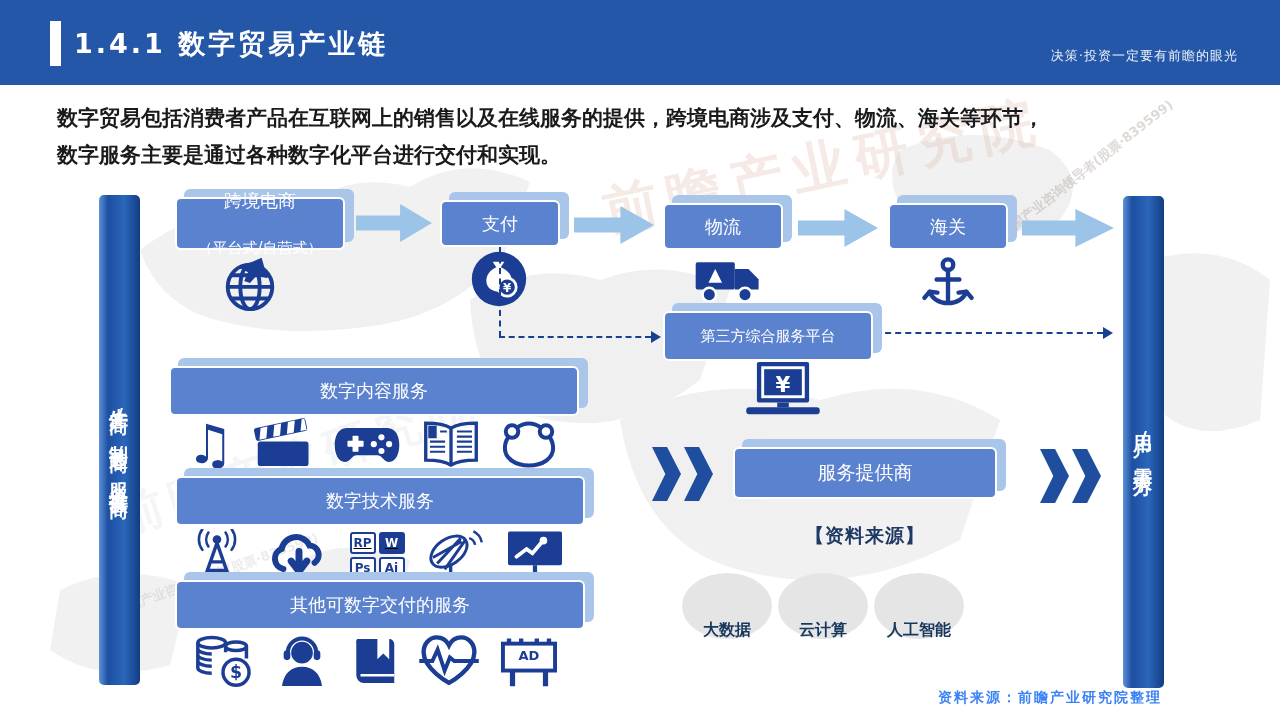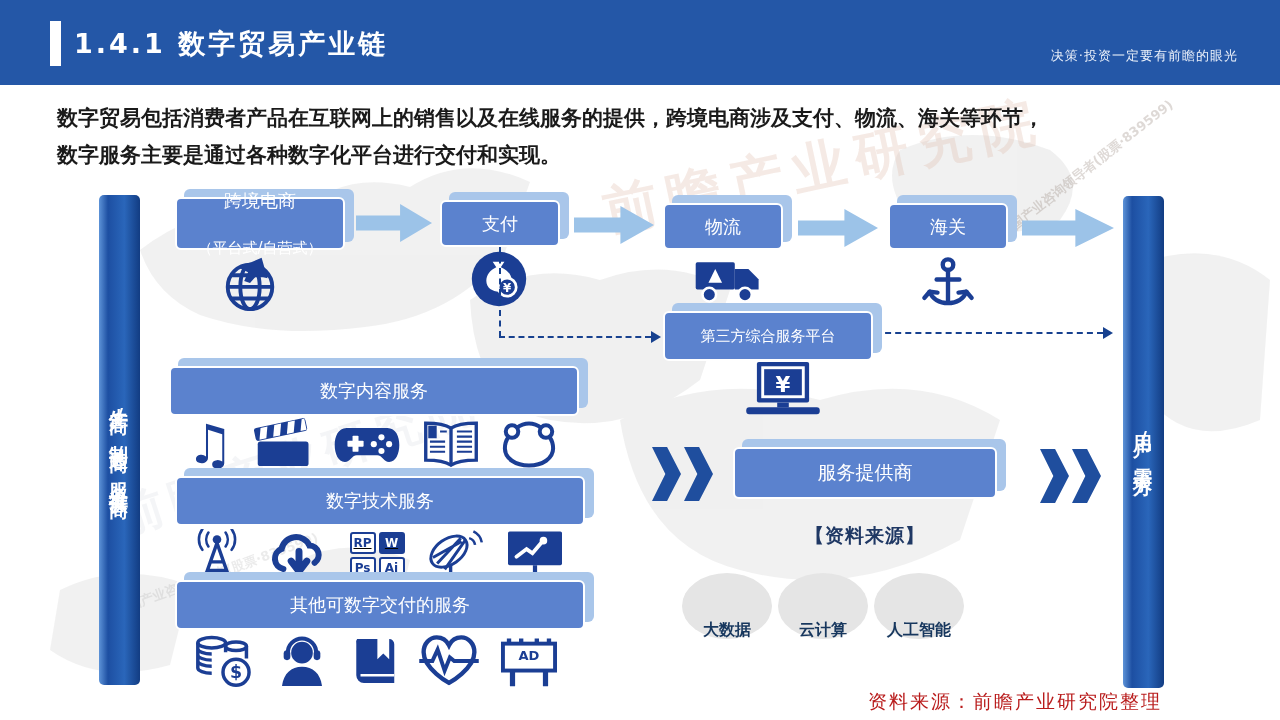--- a/index.html
+++ b/index.html
@@ -58,21 +58,21 @@
   .glyph{color:#1B3E94;font-weight:bold;}
   
   .swgrid{display:grid;grid-template-columns:26px 26px;grid-gap:3px;text-decoration:underline;}
   .swgrid div{height:22px;display:flex;align-items:center;justify-content:center;
               font-size:12px;font-weight:bold;border-radius:3px;box-sizing:border-box;}
   .sw-out{background:#ffffff;border:2.5px solid #1B3E94;color:#1B3E94;}
   .sw-solid{background:#1B3E94;color:#ffffff;border:2.5px solid #1B3E94;}
   
   .overlay{position:absolute;font-weight:bold;color:#1B3E94;}
   
-  .source{position:absolute;right:118px;top:689px;font-size:19px;color:#b91c1c;letter-spacing:2px;}
+  .source{position:absolute;right:118px;top:689px;font-size:14px;color:#3b82f6;letter-spacing:2px;font-weight:bold;}
 </style>
 </head>
 <body>
 
 <div class="slide">
 
   <svg class="worldmap" viewBox="0 0 1280 720">
     <g fill="#ECECEC" opacity="0.75">
       <path d="M140 250 q70 -55 160 -35 q40 -45 110 -28 q55 -35 120 -5 l-25 70 q-50 65 -140 75 q-95 12 -165 -12 q-45 -20 -60 -65z"></path>
       <path d="M470 300 q60 -40 130 -20 q70 -25 130 10 l-30 90 q-70 55 -150 40 q-75 -15 -80 -120z"></path>

